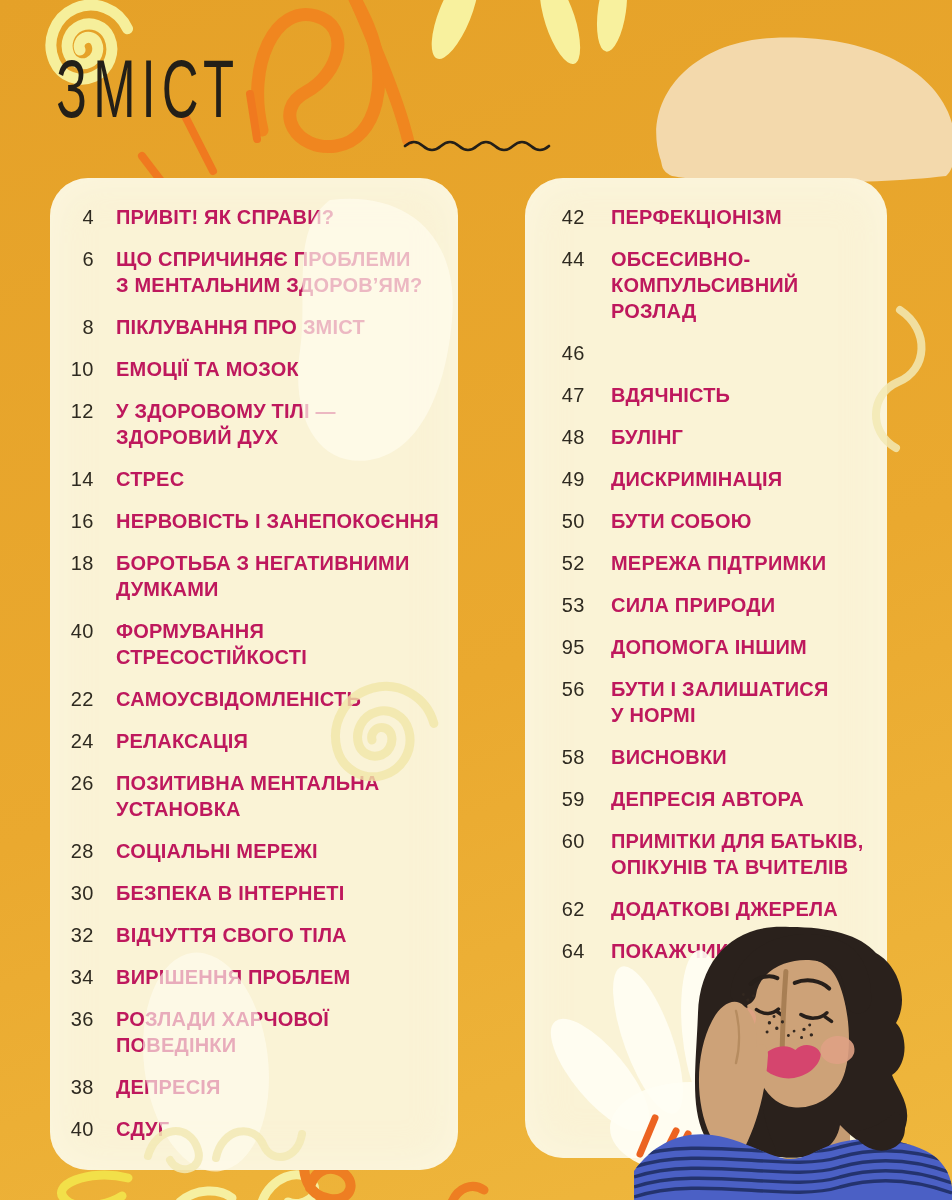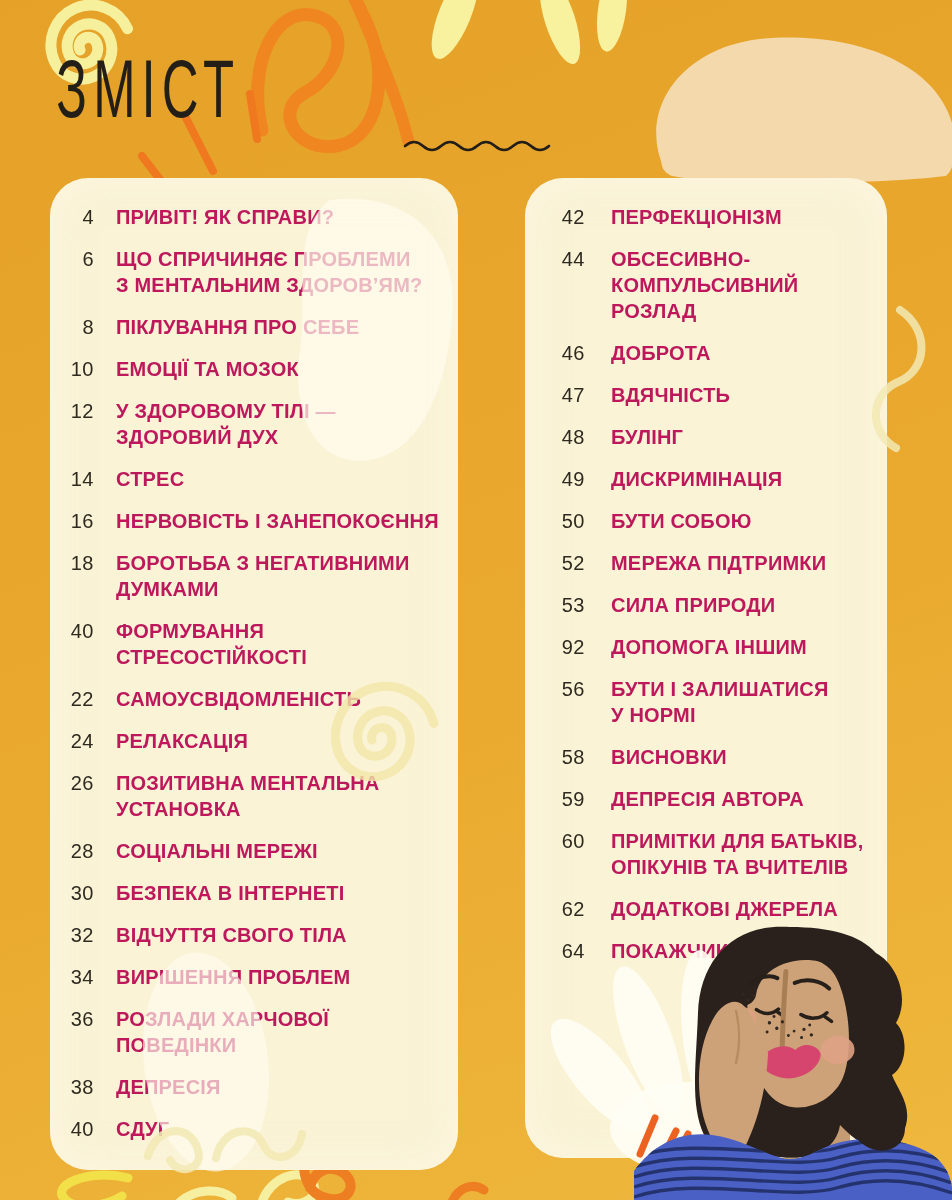--- a/index.html
+++ b/index.html
@@ -100,21 +100,21 @@
     </div>
 
     <div class="toc-entry">
       <span class="toc-page">6</span>
       <span class="toc-title">ЩО СПРИЧИНЯЄ ПРОБЛЕМИ
 З МЕНТАЛЬНИМ ЗДОРОВ’ЯМ?</span>
     </div>
 
     <div class="toc-entry">
       <span class="toc-page">8</span>
-      <span class="toc-title">ПІКЛУВАННЯ ПРО СЕБЕ</span>
+      <span class="toc-title">ПІКЛУВАННЯ ПРО ЗМІСТ</span>
     </div>
 
     <div class="toc-entry">
       <span class="toc-page">10</span>
       <span class="toc-title">ЕМОЦІЇ ТА МОЗОК</span>
     </div>
 
     <div class="toc-entry">
       <span class="toc-page">12</span>
       <span class="toc-title">У ЗДОРОВОМУ ТІЛІ —
@@ -204,21 +204,20 @@
     </div>
 
     <div class="toc-entry">
       <span class="toc-page">44</span>
       <span class="toc-title">ОБСЕСИВНО-
 КОМПУЛЬСИВНИЙ РОЗЛАД</span>
     </div>
 
     <div class="toc-entry">
       <span class="toc-page">46</span>
-      <span class="toc-title">ДОБРОТА</span>
     </div>
 
     <div class="toc-entry">
       <span class="toc-page">47</span>
       <span class="toc-title">ВДЯЧНІСТЬ</span>
     </div>
 
     <div class="toc-entry">
       <span class="toc-page">48</span>
       <span class="toc-title">БУЛІНГ</span>
@@ -238,21 +237,21 @@
       <span class="toc-page">52</span>
       <span class="toc-title">МЕРЕЖА ПІДТРИМКИ</span>
     </div>
 
     <div class="toc-entry">
       <span class="toc-page">53</span>
       <span class="toc-title">СИЛА ПРИРОДИ</span>
     </div>
 
     <div class="toc-entry">
-      <span class="toc-page">92</span>
+      <span class="toc-page">95</span>
       <span class="toc-title">ДОПОМОГА ІНШИМ</span>
     </div>
 
     <div class="toc-entry">
       <span class="toc-page">56</span>
       <span class="toc-title">БУТИ І ЗАЛИШАТИСЯ
 У НОРМІ</span>
     </div>
 
     <div class="toc-entry">

